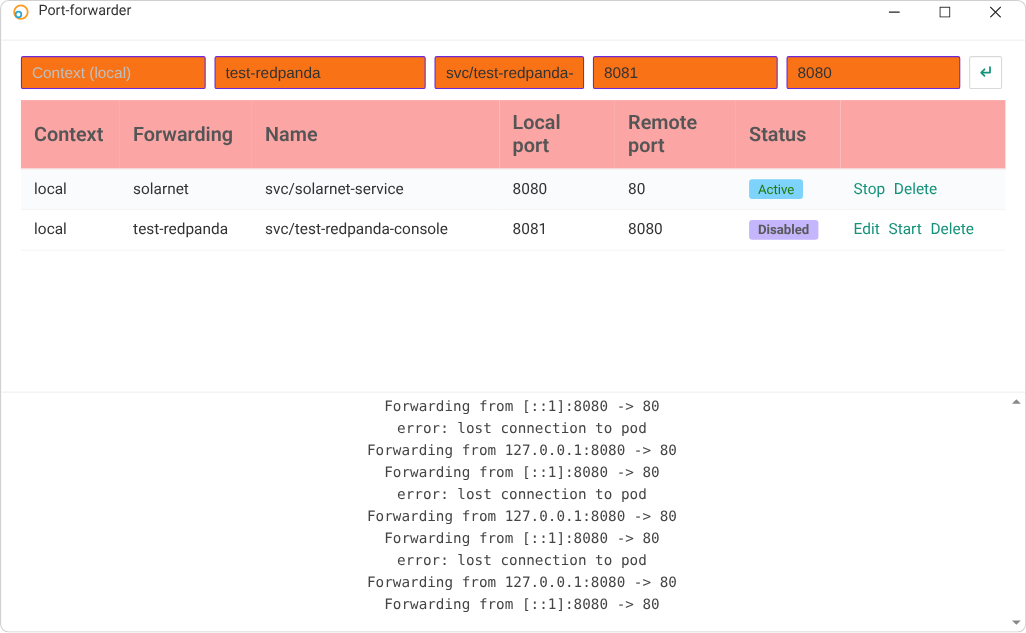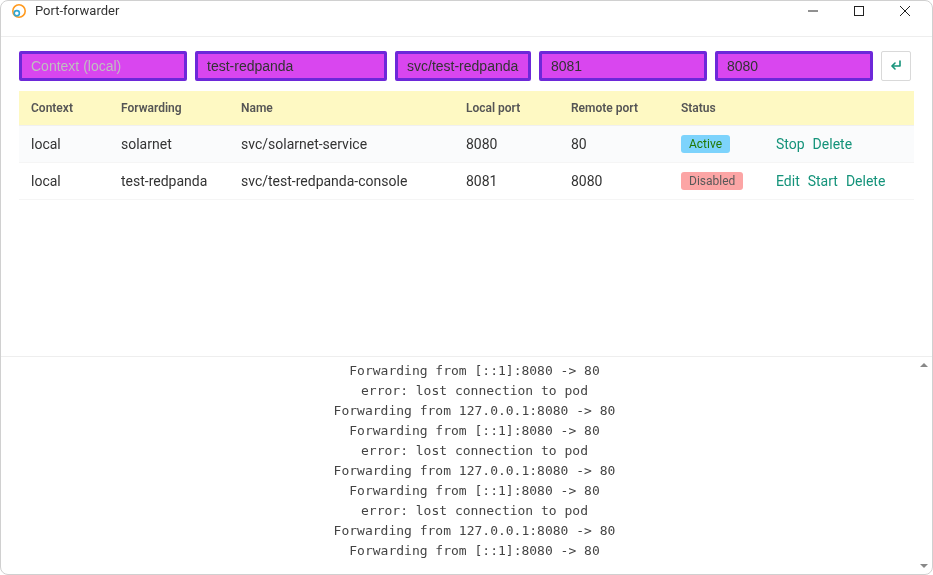--- a/index.html
+++ b/index.html
@@ -42,26 +42,26 @@
   .content { flex: 1; display: flex; flex-direction: column; overflow: hidden; }
 
   .toolbar {
     display: flex;
     gap: 8px;
     padding: 14px 18px 10px 18px;
     align-items: center;
   }
   .toolbar input {
     height: 30px;
-    border: 3px solid #6d28d9;
+    border: 1px solid #6d28d9;
     border-radius: 2px;
     padding: 0 9px;
     font-size: 14px;
     color: #333;
-    background: #d946ef;
+    background: #f97316;
     outline: none;
   }
   .toolbar input::placeholder { color: #bfbfbf; }
   .input-context   { width: 168px; }
   .input-namespace { width: 192px; }
   .input-name      { width: 136px; }
   .input-localport { width: 168px; }
   .input-remoteport{ width: 158px; }
   .submit-btn {
     width: 30px; height: 30px;
@@ -72,22 +72,22 @@
     color: #14937a;
     cursor: pointer;
   }
 
   .table-wrap { padding: 0 18px; }
   table { width: 100%; border-collapse: collapse; }
   thead th {
     text-align: left;
     font-weight: 600;
     color: #555;
-    background: #fef9c3;
-    font-size: 12px;
+    background: #fca5a5;
+    font-size: 18px;
     padding: 10px 12px;
     border-bottom: 1px solid #f0f0f0;
   }
   tbody td {
     padding: 9px 12px;
     font-size: 14px;
     color: #333;
     border-bottom: 1px solid #f5f5f5;
     vertical-align: middle;
   }
@@ -100,21 +100,21 @@
   .col-status    { width: 95px; }
   .col-actions   { width: auto; }
 
   .badge {
     display: inline-block;
     padding: 2px 8px;
     border-radius: 3px;
     font-size: 12px;
   }
   .badge.active   { background: #7dd3fc; color: #237804; }
-  .badge.disabled { background: #fca5a5; color: #595959; }
+  .badge.disabled { background: #c4b5fd; color: #595959; font-weight: bold; }
 
   .action-link {
     color: #14937a;
     cursor: pointer;
     margin-right: 8px;
   }
   .action-link:last-child { margin-right: 0; }
 
   .log-wrap {
     flex: 1;

